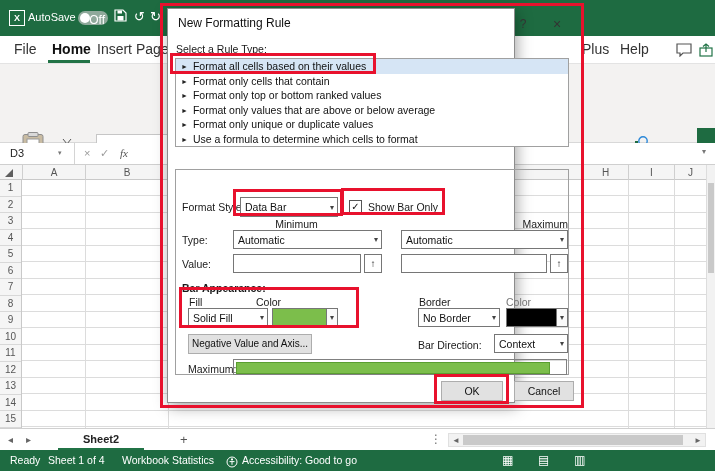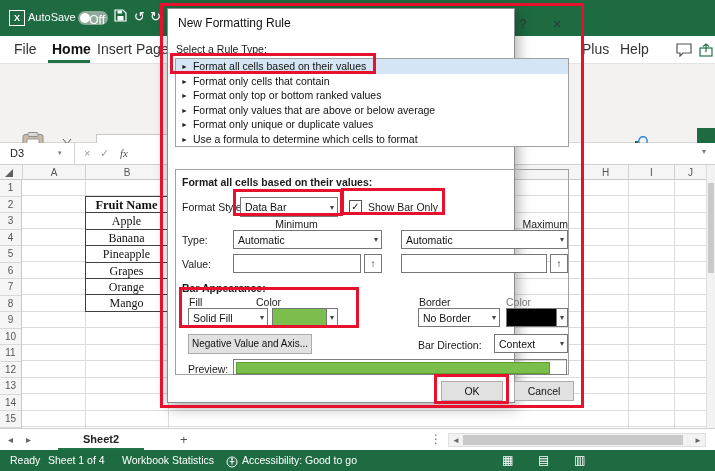--- a/index.html
+++ b/index.html
@@ -233,29 +233,20 @@
       <div class="row-num">8</div>
       <div class="row-num">9</div>
       <div class="row-num">10</div>
       <div class="row-num">11</div>
       <div class="row-num">12</div>
       <div class="row-num">13</div>
       <div class="row-num">14</div>
       <div class="row-num">15</div>
     </div>
 
-  <div class="fruit-table">
-    <div class="fruit-cell fruit-header">Fruit Name</div>
-    <div class="fruit-cell">Apple</div>
-    <div class="fruit-cell">Banana</div>
-    <div class="fruit-cell">Pineapple</div>
-    <div class="fruit-cell">Grapes</div>
-    <div class="fruit-cell">Orange</div>
-    <div class="fruit-cell">Mango</div>
-  </div>
 
   <div class="vscroll">
     <div class="vthumb"></div>
   </div>
 
   <div class="sheettabs">
     <span class="st-ico" style="left:8px">◂</span>
     <span class="st-ico" style="left:26px">▸</span>
     <div class="sheet-tab">Sheet2</div>
     <div class="sheet-tab-underline"></div>
@@ -296,21 +287,20 @@
       <div class="rule-item selected"><span class="bullet">►</span><span>Format all cells based on their values</span></div>
       <div class="rule-item"><span class="bullet">►</span><span>Format only cells that contain</span></div>
       <div class="rule-item"><span class="bullet">►</span><span>Format only top or bottom ranked values</span></div>
       <div class="rule-item"><span class="bullet">►</span><span>Format only values that are above or below average</span></div>
       <div class="rule-item"><span class="bullet">►</span><span>Format only unique or duplicate values</span></div>
       <div class="rule-item"><span class="bullet">►</span><span>Use a formula to determine which cells to format</span></div>
     </div>
 
 
     <div class="desc-box">
-      <span class="dlg-label bold" style="left:6px;top:6px">Format all cells based on their values:</span>
 
       <span class="dlg-label" style="left:6px;top:31px">Format Style:</span>
       <div class="dd" style="left:64px;top:27px;width:98px;height:20px">
         <span class="dtext">Data Bar</span>
         <span class="cv">▾</span>
       </div>
       <div class="checkbox" style="left:173px;top:30px">
         <span>✓</span>
       </div>
       <span class="dlg-label" style="left:192px;top:31px">Show Bar Only</span>
@@ -365,21 +355,21 @@
         <span class="cv cvb">▾</span>
       </div>
 
       <div class="btn" style="left:12px;top:164px;width:124px;height:20px;line-height:18px;font-size:10px">Negative Value and Axis...</div>
       <span class="dlg-label" style="left:242px;top:169px">Bar Direction:</span>
       <div class="dd" style="left:318px;top:164px;width:74px">
         <span class="dtext">Context</span>
         <span class="cv">▾</span>
       </div>
 
-      <span class="dlg-label" style="left:12px;top:193px">Preview:</span>
+      <span class="dlg-label" style="left:12px;top:193px">Maximum:</span>
       <div class="pframe">
         <div class="pbar"></div>
       </div>
     </div>
 
     <div class="btn" style="left:273px;top:372px;width:62px;height:20px;line-height:18px">OK</div>
     <div class="btn" style="left:346px;top:372px;width:60px;height:20px;line-height:18px">Cancel</div>
   </div>
 
   <div class="ann" style="left:160px;top:3px;width:424px;height:405px"></div>

